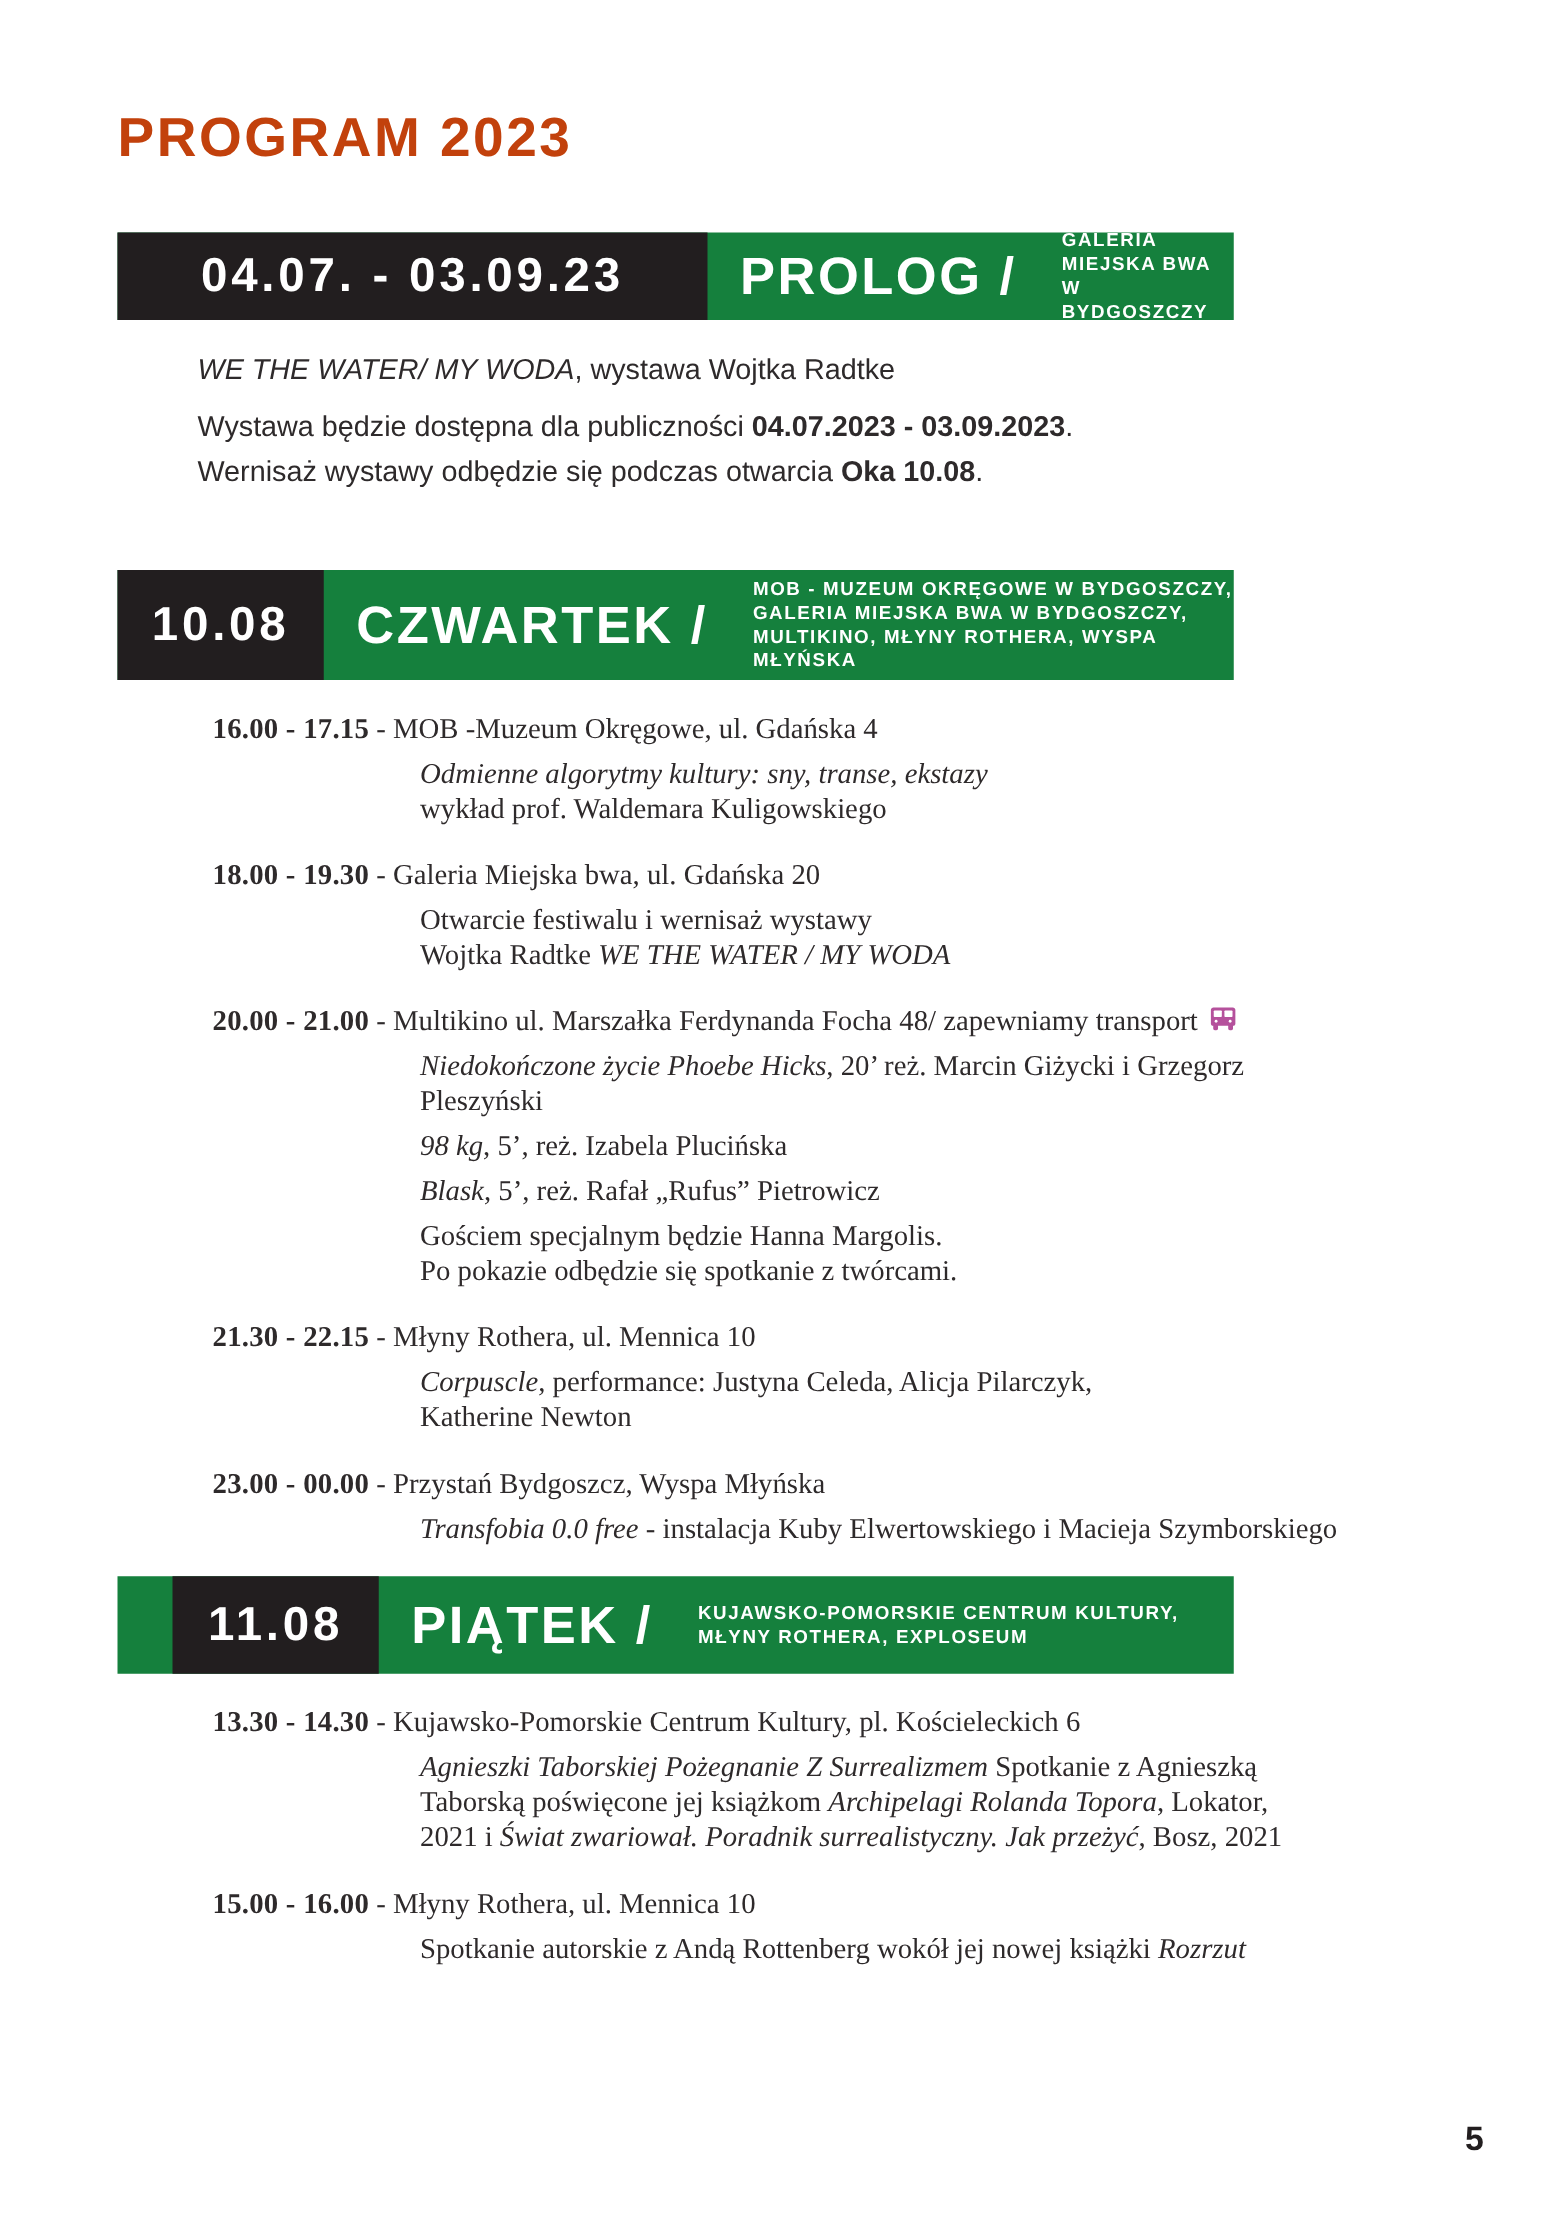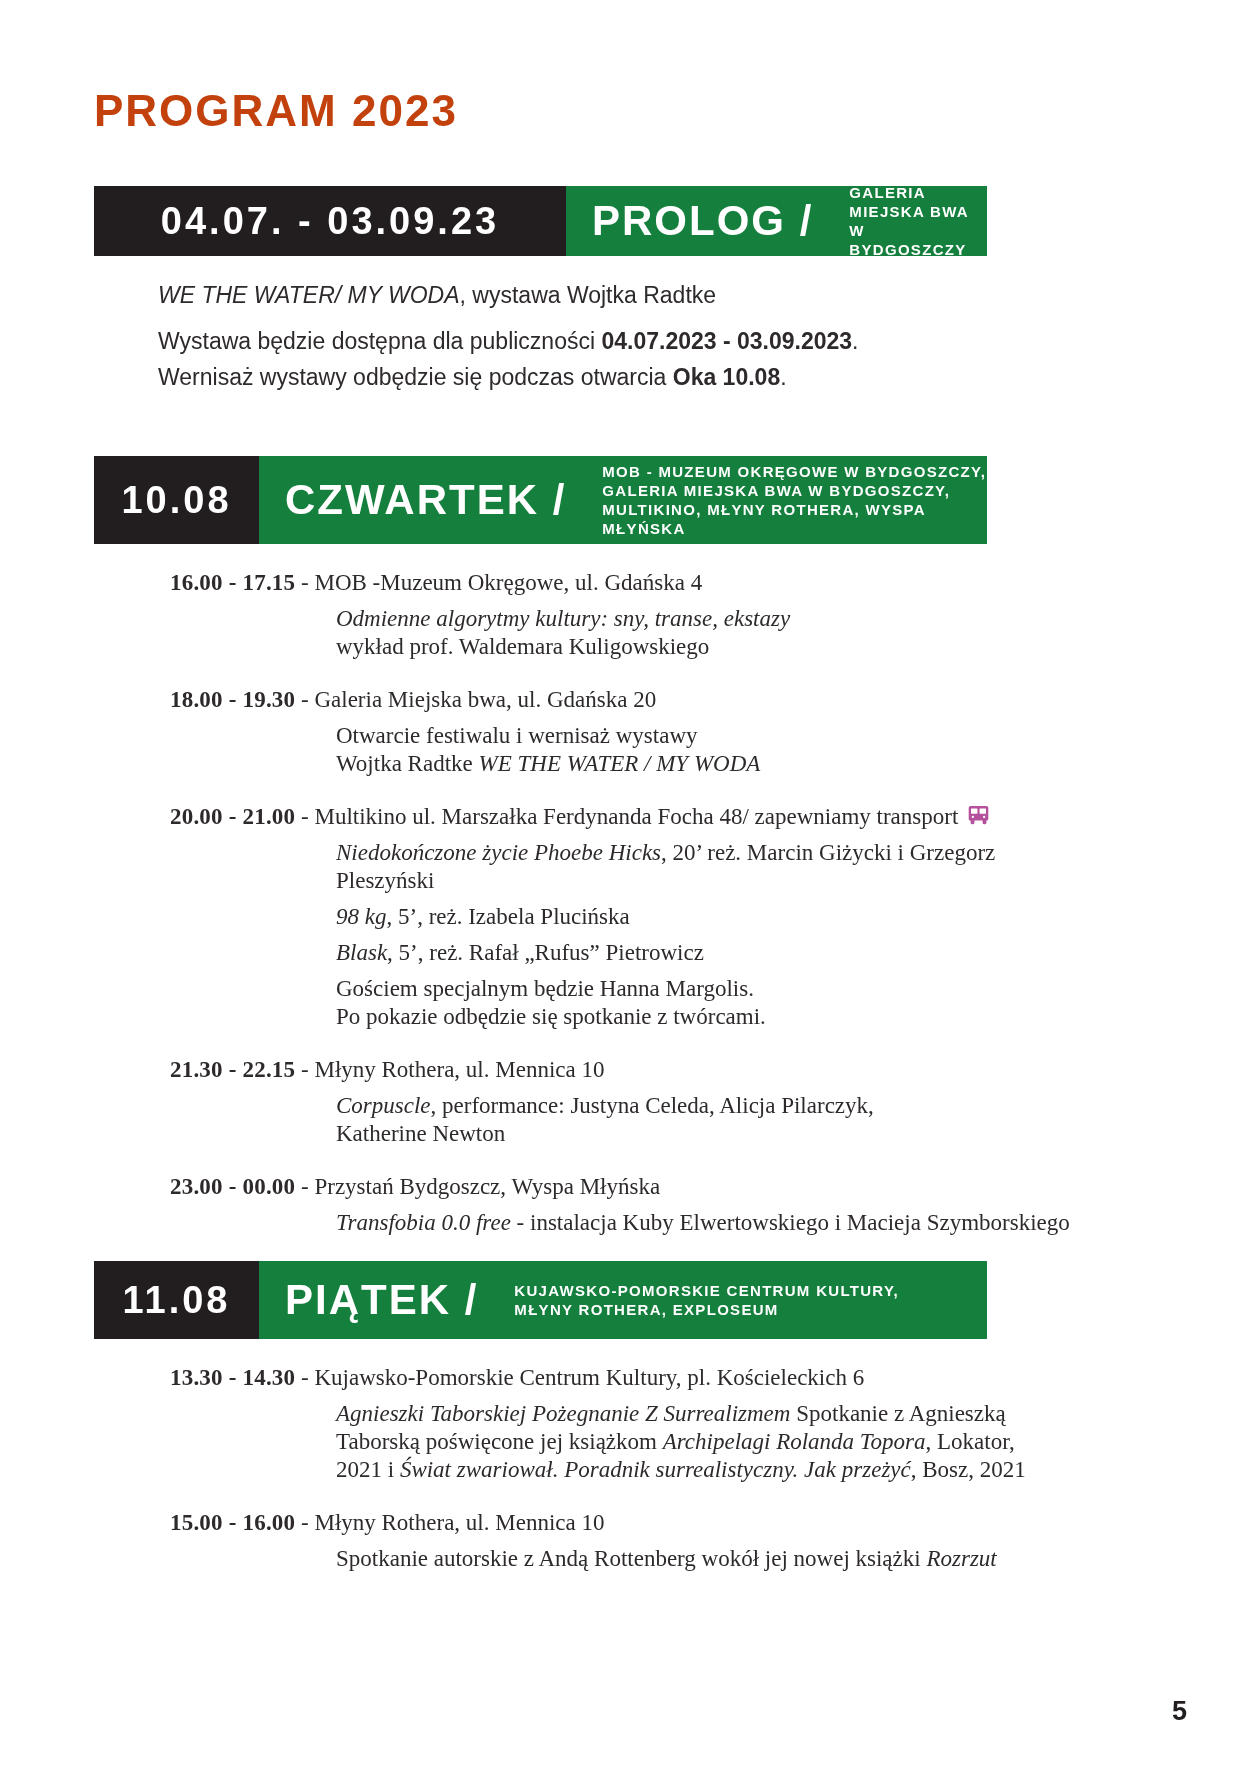--- a/index.html
+++ b/index.html
@@ -25,21 +25,21 @@
   .banner{
     margin-left:94px;
     width:893px;
     display:flex;
     align-items:stretch;
     background:#15803d;
     color:#ffffff;
   }
   .banner--prolog{height:70px;margin-top:50px;}
   .banner--czwartek{height:88px;margin-top:64px;}
-  .banner--piatek{height:78px;margin-top:24px;}
+  .banner--piatek{height:78px;margin-top:24px;justify-content:center;}
   .banner-date{
     background:#221e1f;
     display:flex;
     align-items:center;
     justify-content:center;
     font-weight:700;
     font-size:38px;
     letter-spacing:3px;
     flex:0 0 auto;
   }

